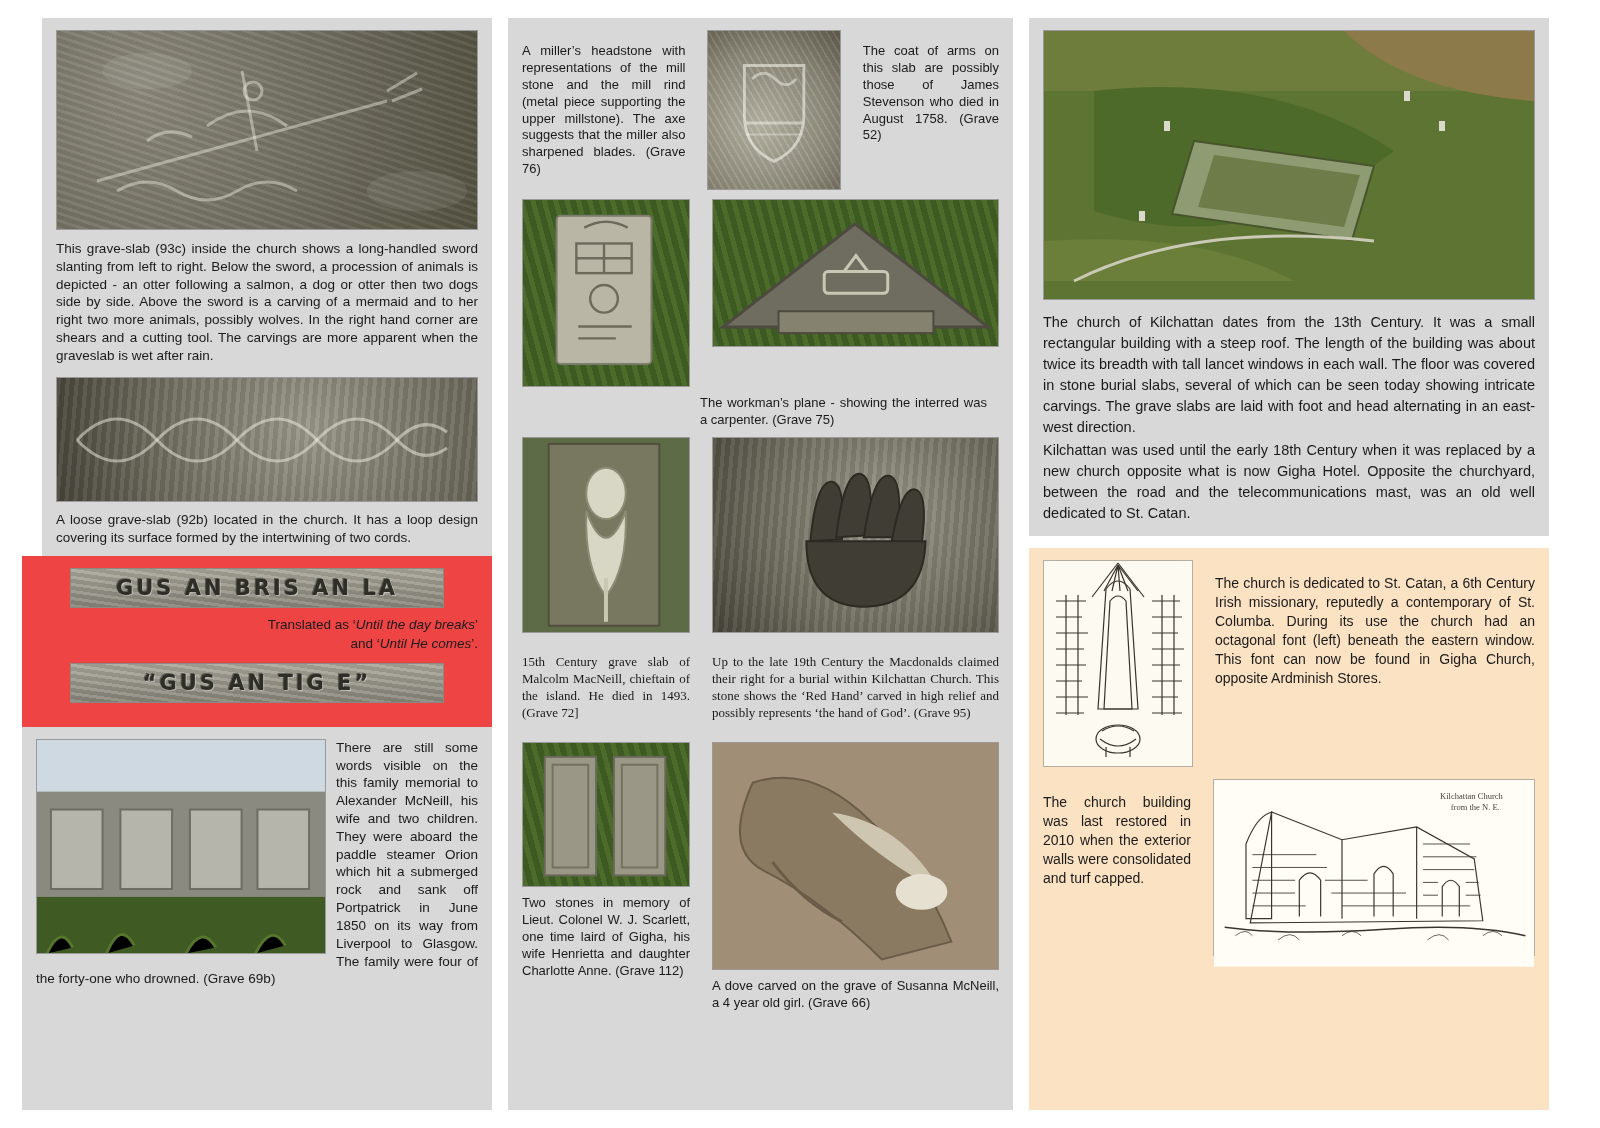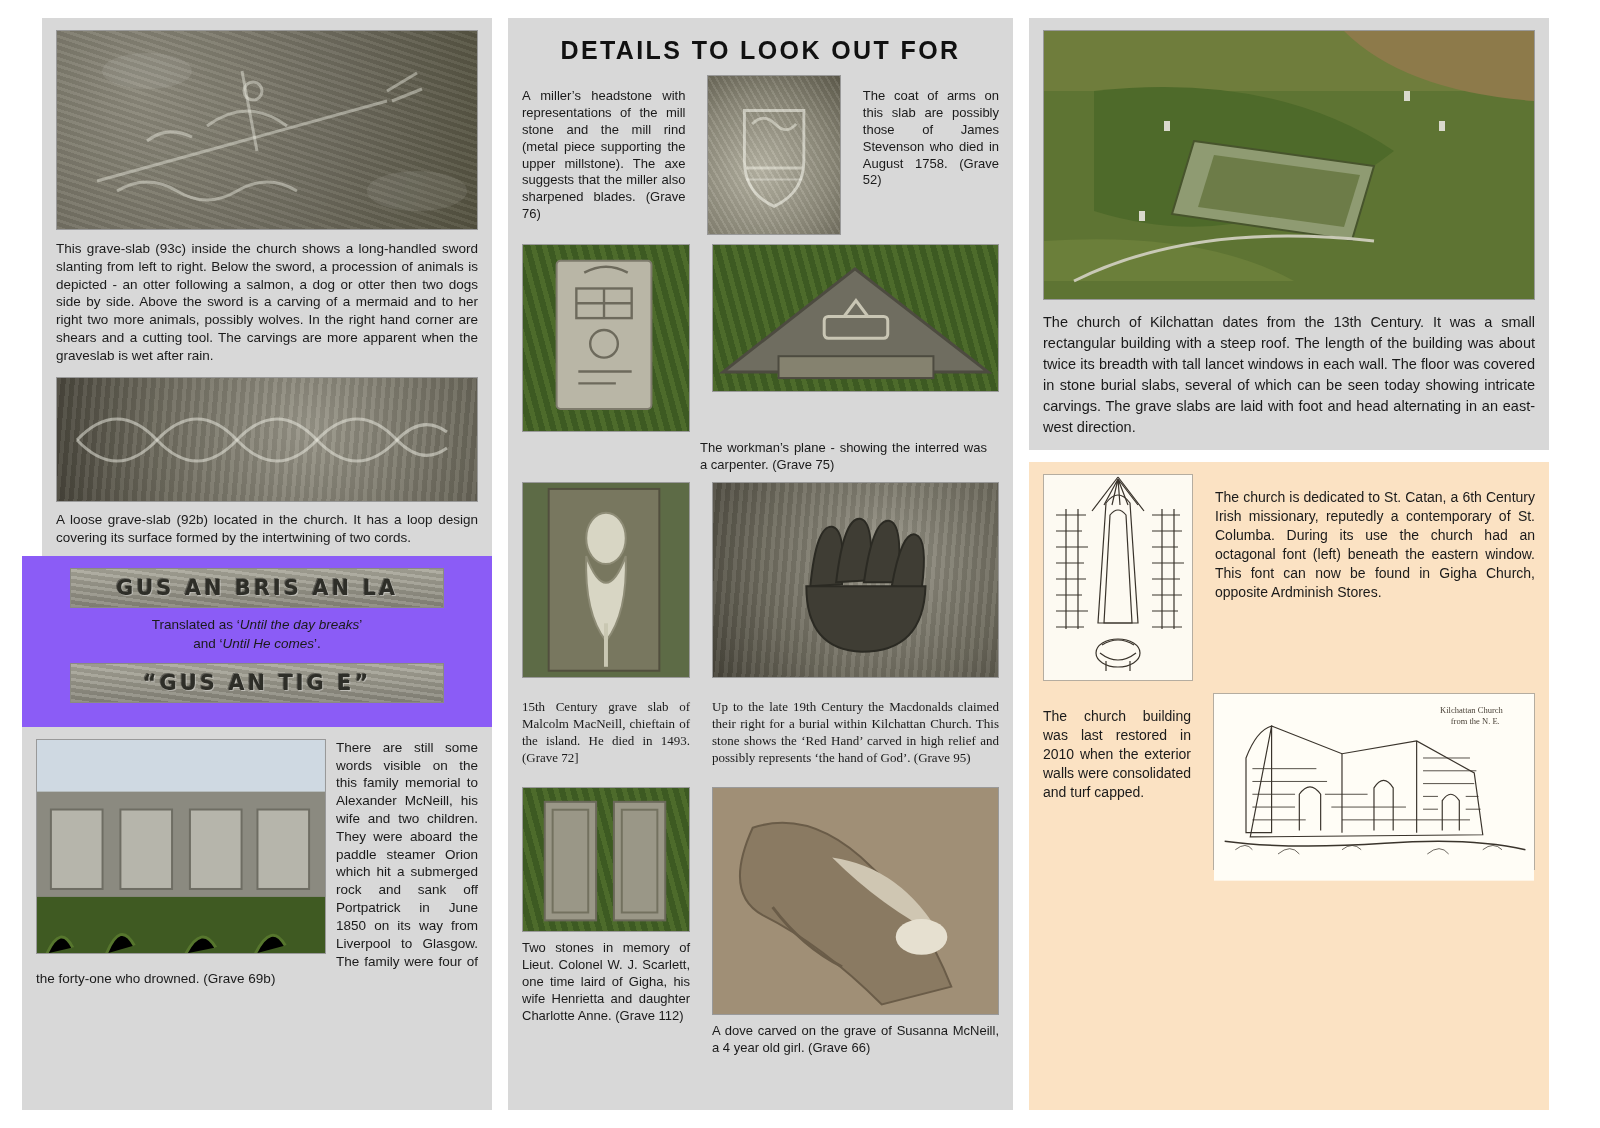--- a/index.html
+++ b/index.html
@@ -106,24 +106,24 @@
     font-size: 25px;
     letter-spacing: 2.4px;
     text-align: center;
     margin: 6px 0 10px 0;
     color: #111;
   }
 
   
   .row { display: flex; gap: 22px; }
   .gaelic-band {
-    background: #8b5cf6;
+    background: #ef4444;
     padding: 12px 14px 16px 14px;
     box-sizing: border-box;
-    text-align: center;
+    text-align: right;
   }
   .gaelic-stone {
     height: 38px;
     margin: 0 auto 8px auto;
     width: 372px;
     border: 1px solid #8a8a82;
     display: flex;
     align-items: center;
     justify-content: center;
     font-family: "DejaVu Sans", sans-serif;
@@ -252,21 +252,20 @@
         </div>
         <p class="caption">There are still some words visible on the this family memorial to Alexander McNeill, his wife and two children. They were aboard the paddle steamer Orion which hit a submerged rock and sank off Portpatrick in June 1850 on its way from Liverpool to Glasgow.  The family were four of the forty-one who drowned.  (Grave 69b)</p>
         <div class="clear"></div>
       </div>
     </div>
 
   </div>
 
   <div class="col col-mid grey pad col-inner">
 
-    <div class="mid-title">DETAILS TO LOOK OUT FOR</div>
 
     <div class="row">
       <div style="width:168px;">
         <p class="small-cap">A miller’s headstone with representations of the mill stone and the mill rind (metal piece supporting the upper millstone). The axe suggests that the miller also sharpened blades. (Grave 76)</p>
       </div>
       <div class="photo stone-c" style="width:137px;height:160px;">
         <svg class="sketch-ink" viewBox="0 0 137 160" preserveAspectRatio="none">
           <path d="M38 36 h62 v52 q0 34 -31 48 q-31 -14 -31 -48 z" fill="none" stroke="rgba(250,250,240,0.55)" stroke-width="3"></path>
           <path d="M46 50 q12 -12 24 0 q12 12 22 0" fill="none" stroke="rgba(250,250,240,0.45)" stroke-width="3"></path>
           <line x1="40" y1="96" x2="98" y2="96" stroke="rgba(250,250,240,0.45)" stroke-width="3"></line>
@@ -386,20 +385,21 @@
           <g fill="#d9d9cc">
             <rect x="360" y="60" width="6" height="10"></rect>
             <rect x="395" y="90" width="6" height="10"></rect>
             <rect x="120" y="90" width="6" height="10"></rect>
             <rect x="95" y="180" width="6" height="10"></rect>
           </g>
         </svg>
       </div>
 
       <p class="body" style="margin-top:12px;font-size:14.5px;line-height:1.45;">The church of Kilchattan dates from the 13th Century. It was a small rectangular building with a steep roof. The length of the building was about twice its breadth with tall lancet windows in each wall. The floor was covered in stone burial slabs, several of which can be seen today showing intricate carvings. The grave slabs are laid with foot and head alternating in an east-west direction.</p>
+      <p class="body" style="margin-top:2px;font-size:14.5px;line-height:1.45;">Kilchattan was used until the early 18th Century when it was replaced by a new church opposite what is now Gigha Hotel. Opposite the churchyard, between the road and the telecommunications mast, was an old well dedicated to St. Catan.</p>
     </div>
 
     <div class="peach pad" style="flex:1;margin-top:12px;">
       <div class="row">
         <div class="arch-sketch" style="width:148px;height:205px;">
           <svg class="sketch-ink" viewBox="0 0 148 205" preserveAspectRatio="none">
             <rect x="0" y="0" width="148" height="205" fill="#fdfaf2"></rect>
             <g stroke="#3a342c" stroke-width="1.2" fill="none">
               <path d="M62 28 q12 -16 24 0 l8 120 h-40 z"></path>
               <path d="M66 40 q8 -10 16 0 l6 108 h-28 z"></path>

